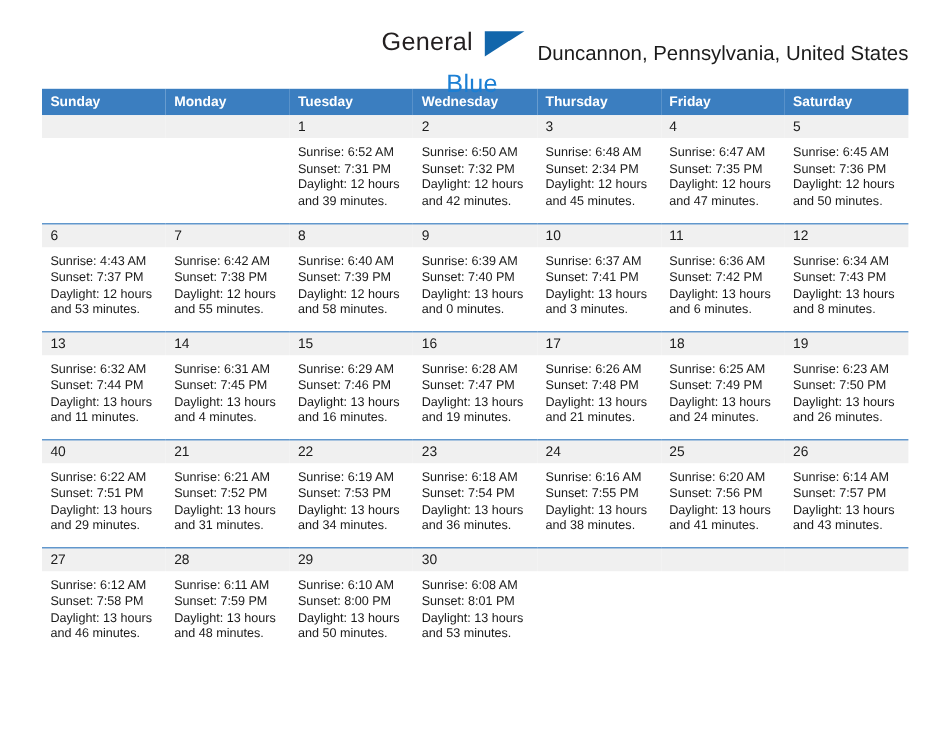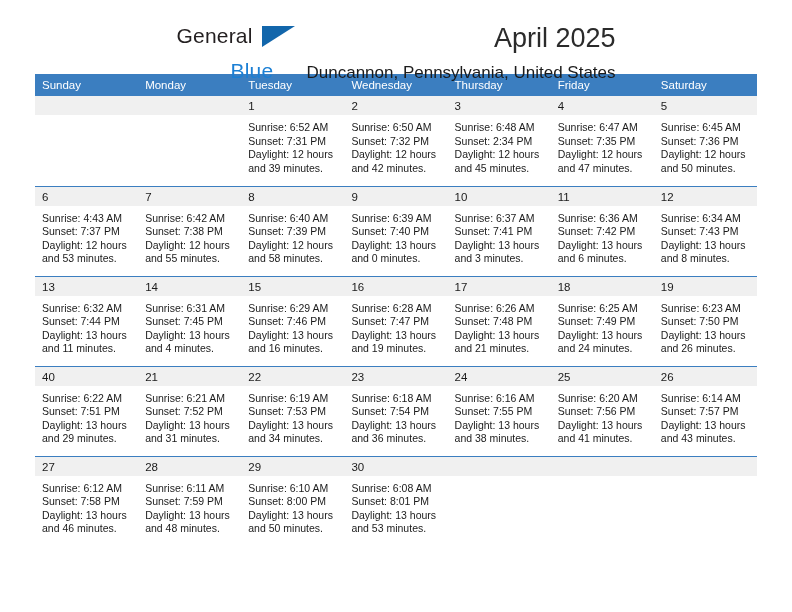--- a/index.html
+++ b/index.html
@@ -19,21 +19,21 @@
     width: 792px;
     height: 612px;
     box-sizing: border-box;
     padding: 0 35px;
   }
 
   
   .header {
     display: flex;
     align-items: flex-start;
-    justify-content: center;
+    justify-content: flex-end;
     padding-top: 22px;
     height: 74px;
     box-sizing: border-box;
   }
   .logo {
     position: relative;
     width: 130px;
     height: 52px;
     flex: 0 0 auto;
   }
@@ -84,21 +84,21 @@
   
   .calendar {
     width: 722px;
     border-collapse: collapse;
     table-layout: fixed;
   }
   .dow-row th {
     background: #3b7ec0;
     color: #ffffff;
     font-size: 11.5px;
-    font-weight: normal;
+    font-weight: bold;
     text-align: left;
     padding: 5px 0 5px 7px;
     height: 19px;
     box-sizing: border-box;
   }
   .week-row {
     height: 90px;
   }
   .week-row + .week-row td {
     border-top: 1.5px solid #3b7ec0;
@@ -139,21 +139,20 @@
 
   <div class="header">
 
     <div class="logo">
       <span class="logo-general">General</span>
       <span class="logo-triangle"></span>
       <span class="logo-blue">Blue</span>
     </div>
 
     <div class="title-block">
-      <div class="cal-title">April 2025</div>
       <div class="cal-subtitle">Duncannon, Pennsylvania, United States</div>
     </div>
 
   </div>
 
   <table class="calendar">
     <thead>
       <tr class="dow-row">
         <th>Sunday</th>
         <th>Monday</th>

